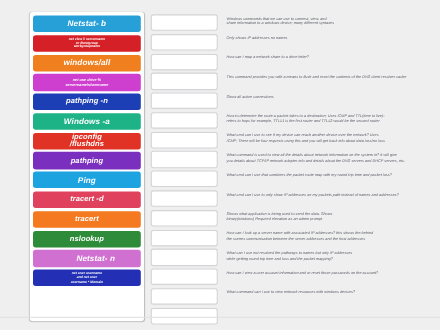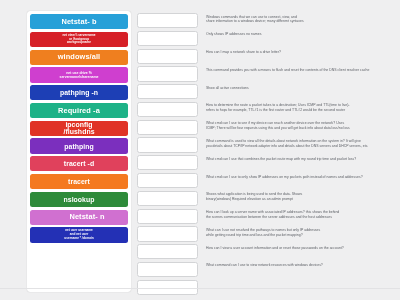--- a/index.html
+++ b/index.html
@@ -10,20 +10,21 @@
     overflow: hidden;
     background: #efeff0;
     font-family: "Liberation Sans", sans-serif;
   }
 
   #app {
     position: relative;
     width: 400px;
     height: 300px;
     background: #efeff0;
+    font-style: italic;
   }
 
   
   #tile-card {
     position: absolute;
     left: 27px;
     top: 11px;
     width: 104px;
     height: 281px;
     background: #ffffff;
@@ -131,28 +132,31 @@
           <span class="tile-text">windows/all</span>
         </div>
         <div class="tile size-sm" style="background: rgb(207, 63, 207);">
           <span class="tile-text">net use drive %
 servername\sharename</span>
         </div>
         <div class="tile size-md" style="background: rgb(29, 63, 181);">
           <span class="tile-text">pathping -n</span>
         </div>
         <div class="tile size-lg" style="background: rgb(30, 178, 135);">
-          <span class="tile-text">Required -a</span>
+          <span class="tile-text">Windows -a</span>
         </div>
         <div class="tile size-md" style="background: rgb(224, 51, 38);">
           <span class="tile-text">ipconfig
 /flushdns</span>
         </div>
         <div class="tile size-md" style="background: rgb(123, 47, 190);">
           <span class="tile-text">pathping</span>
+        </div>
+        <div class="tile size-lg" style="background: rgb(28, 163, 224);">
+          <span class="tile-text">Ping</span>
         </div>
         <div class="tile size-md" style="background: rgb(224, 65, 92);">
           <span class="tile-text">tracert -d</span>
         </div>
         <div class="tile size-md" style="background: rgb(244, 121, 32);">
           <span class="tile-text">tracert</span>
         </div>
         <div class="tile size-md" style="background: rgb(46, 139, 58);">
           <span class="tile-text">nslookup</span>
         </div>

